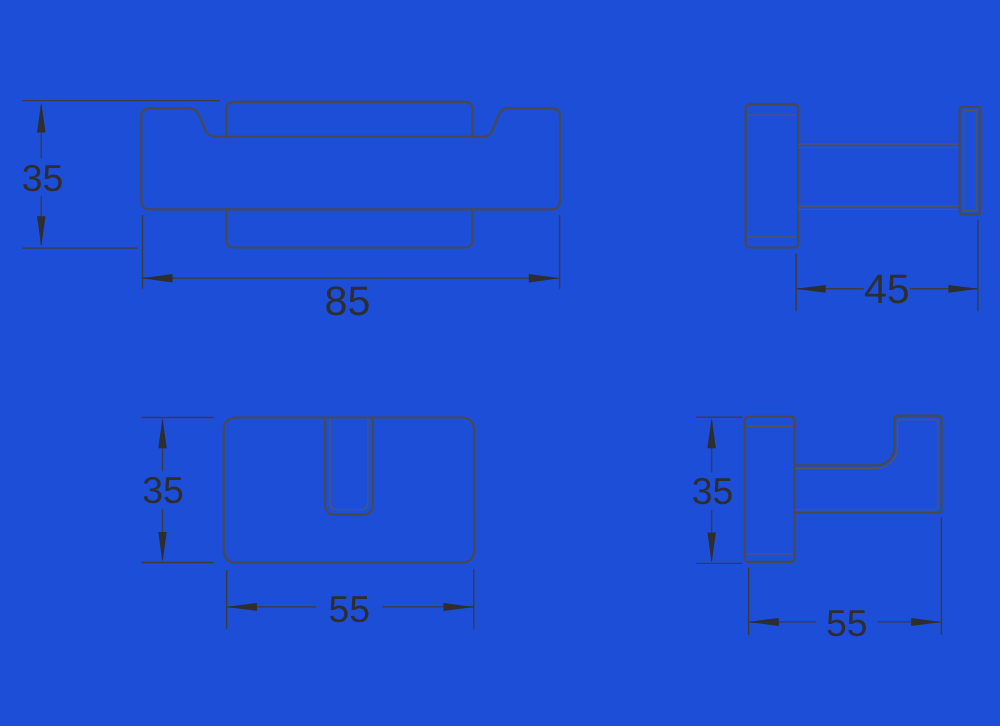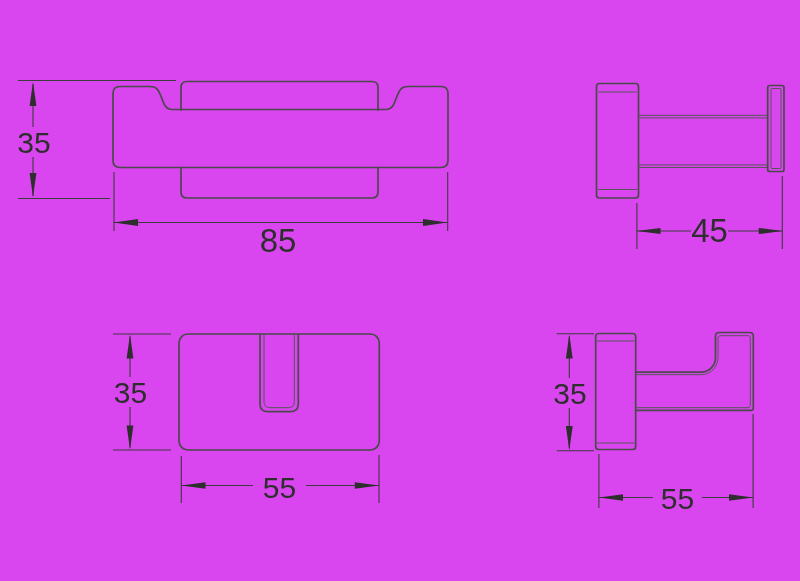--- a/index.html
+++ b/index.html
@@ -4,21 +4,21 @@
 <style>
   html, body {
     margin: 0;
     padding: 0;
     background: #ffffff;
   }
   .canvas {
     position: relative;
     width: 800px;
     height: 581px;
-    background: #d946ef;
+    background: #1d4ed8;
     overflow: hidden;
     font-family: "Liberation Sans", sans-serif;
   }
   svg { display: block; }
   .outline {
     fill: none;
     stroke: #4a4a4a;
     stroke-width: 1.7;
     stroke-linecap: round;
     stroke-linejoin: round;

